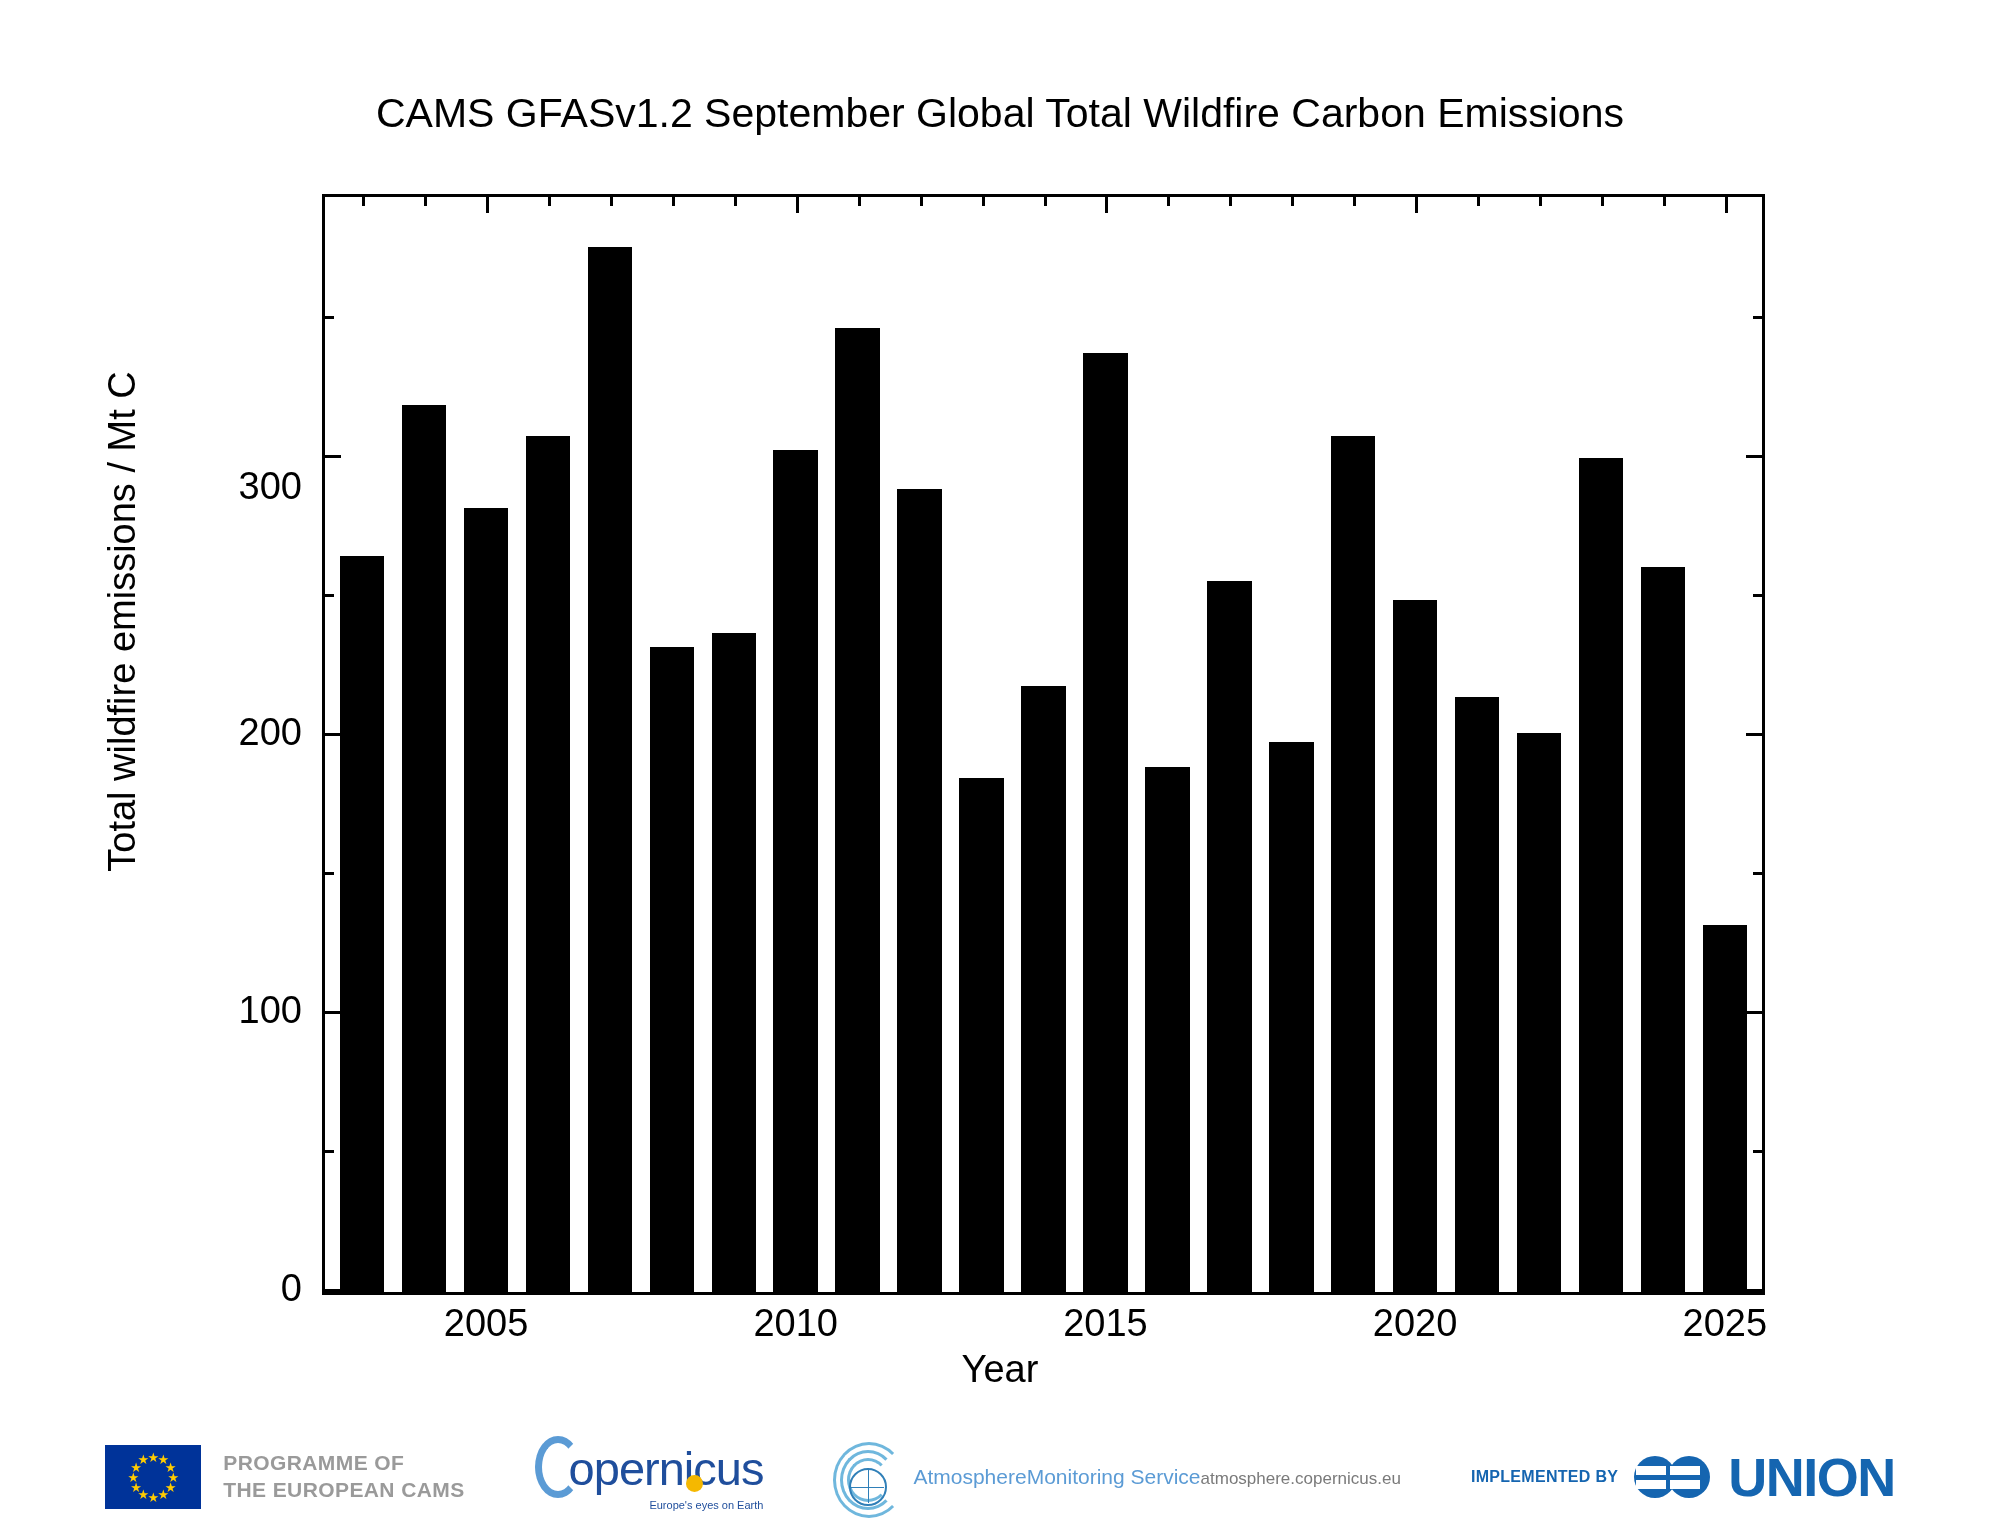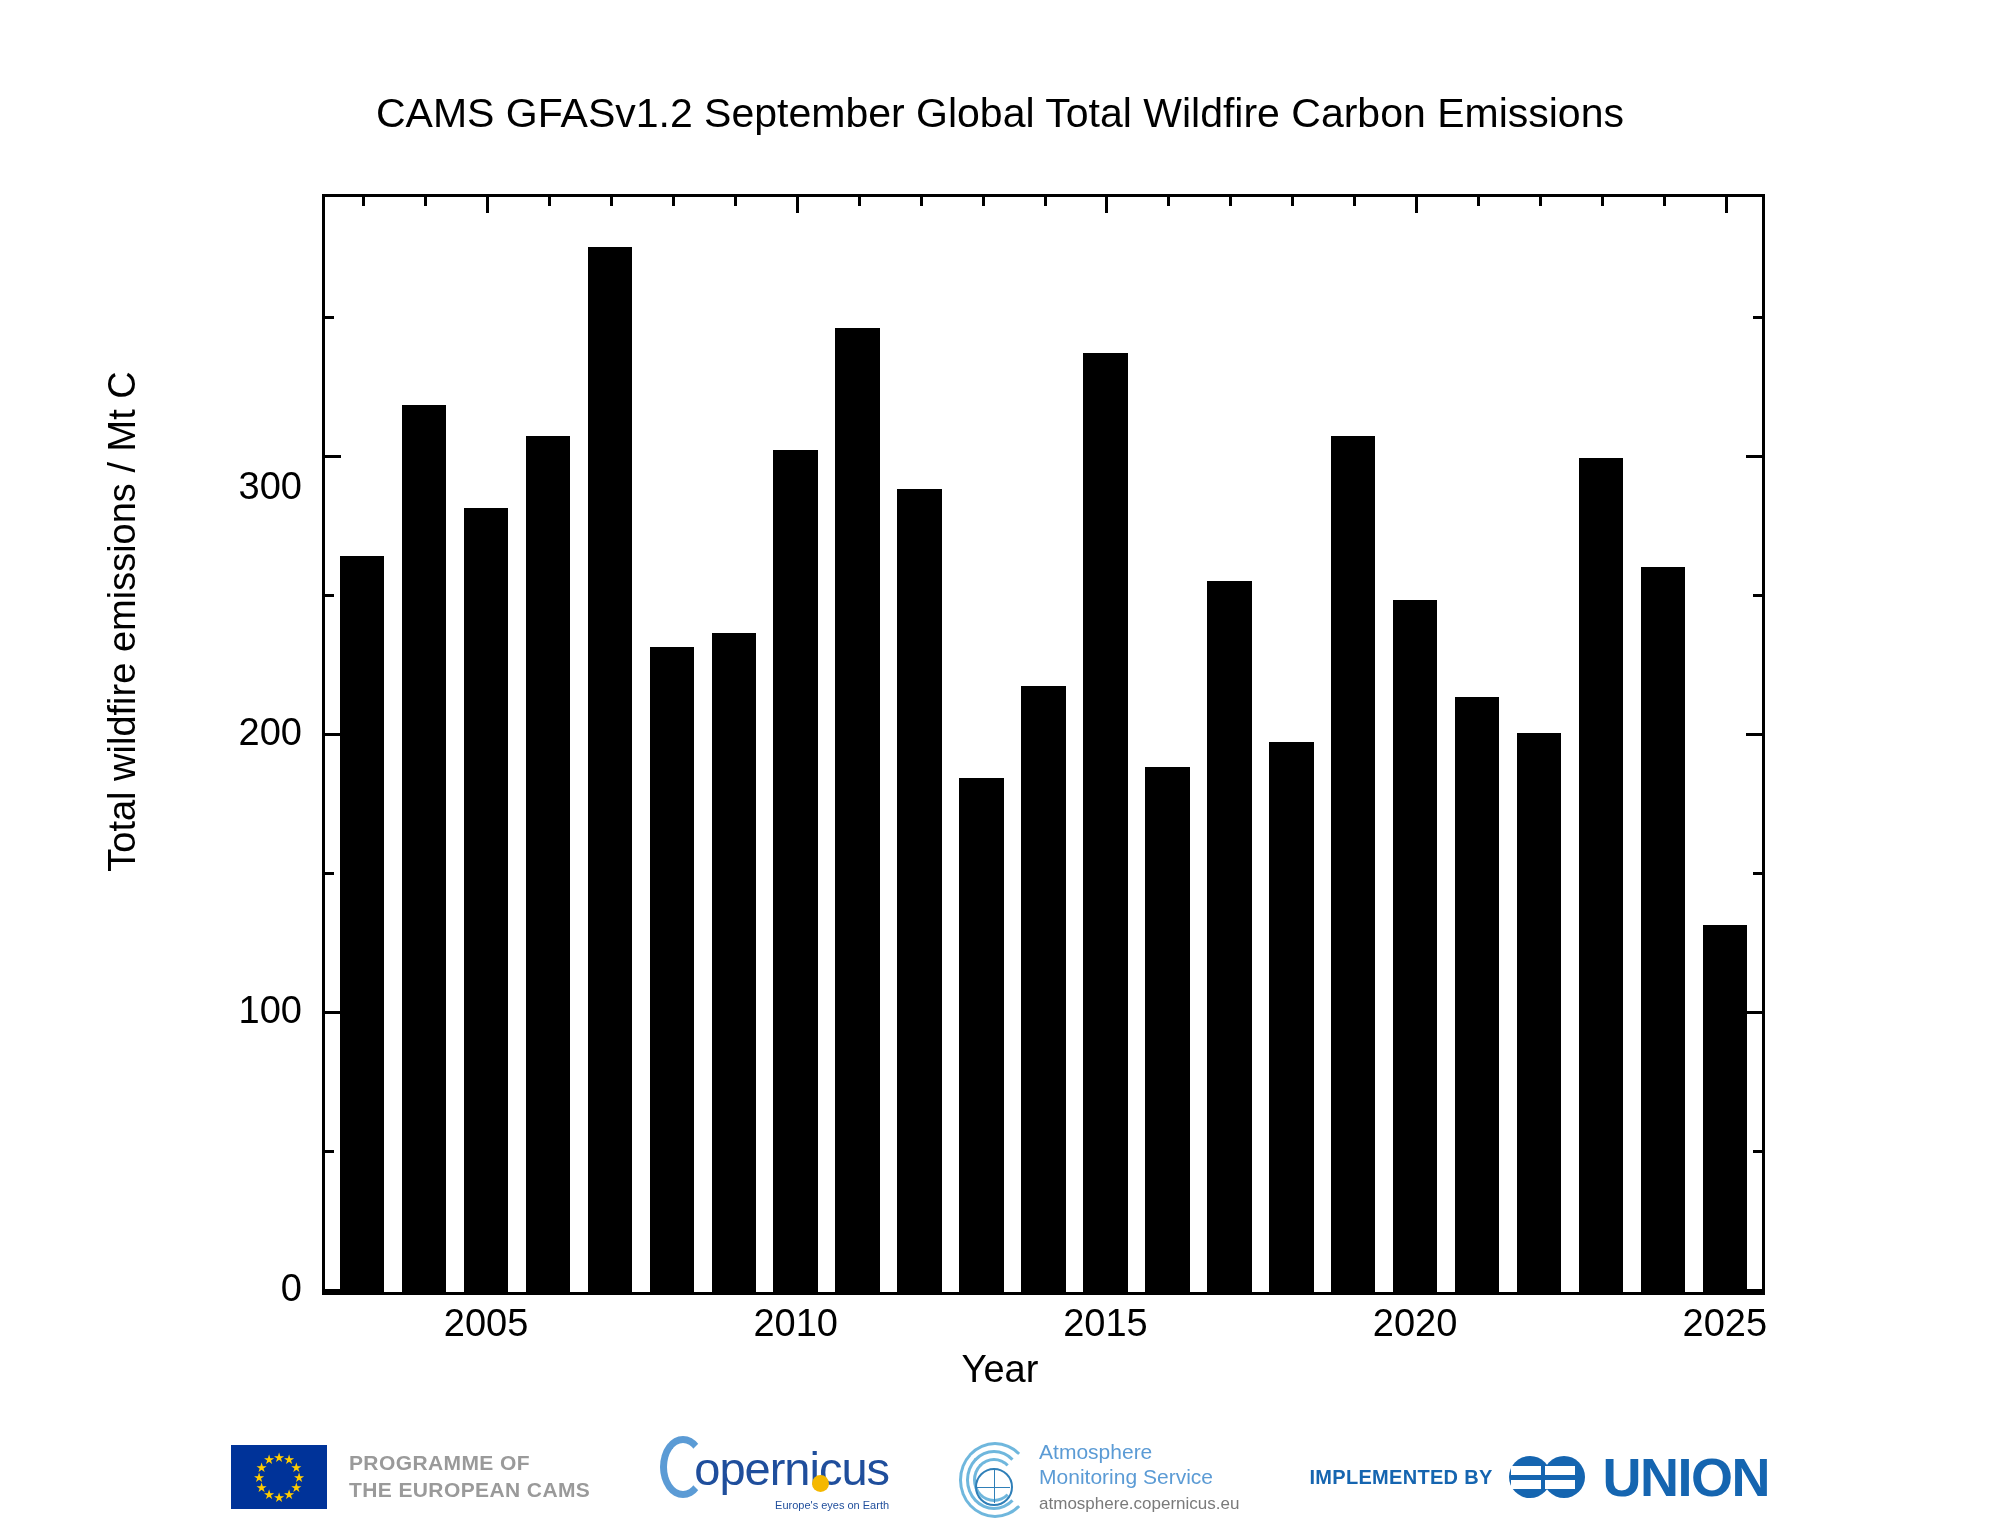--- a/index.html
+++ b/index.html
@@ -279,40 +279,39 @@
     content: "";
     position: absolute;
     left: -1px;
     top: 50%;
     width: 34px;
     height: 1px;
     background: #2f7fb8;
   }
   .cams-text {
     display: flex;
-    flex-direction: column;
   }
   .cams-line1, .cams-line2 {
     font-size: 21px;
     color: #5b9bd5;
     line-height: 1.18;
   }
   .cams-url {
     font-size: 17px;
     color: #7a7a7a;
     margin-top: 4px;
   }
 
   .logo-ecmwf {
     display: flex;
     align-items: center;
     gap: 16px;
   }
   .impl-text {
-    font-size: 20px;
+    font-size: 16px;
     color: #1565b0;
     font-weight: bold;
     letter-spacing: 0.3px;
   }
   .ecmwf-mark {
     width: 78px;
     height: 62px;
     position: relative;
   }
   .ecmwf-lobe {

